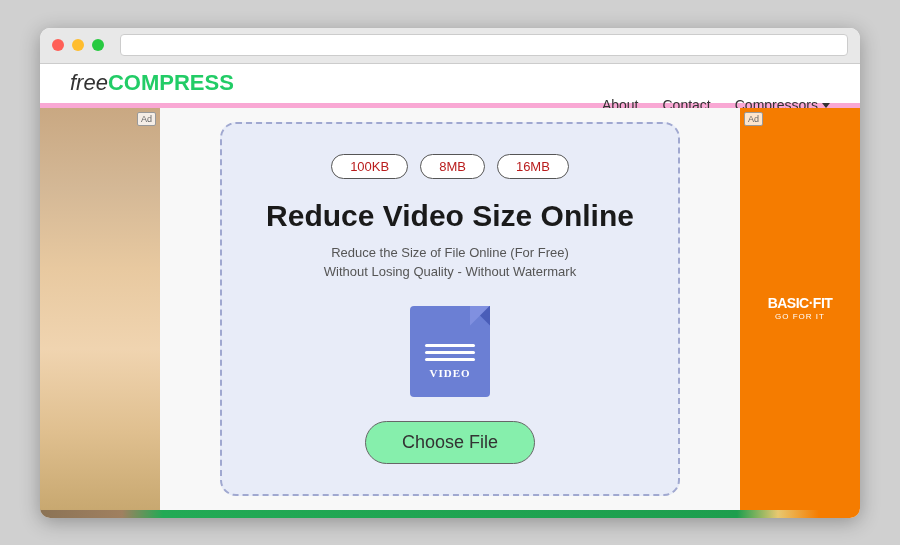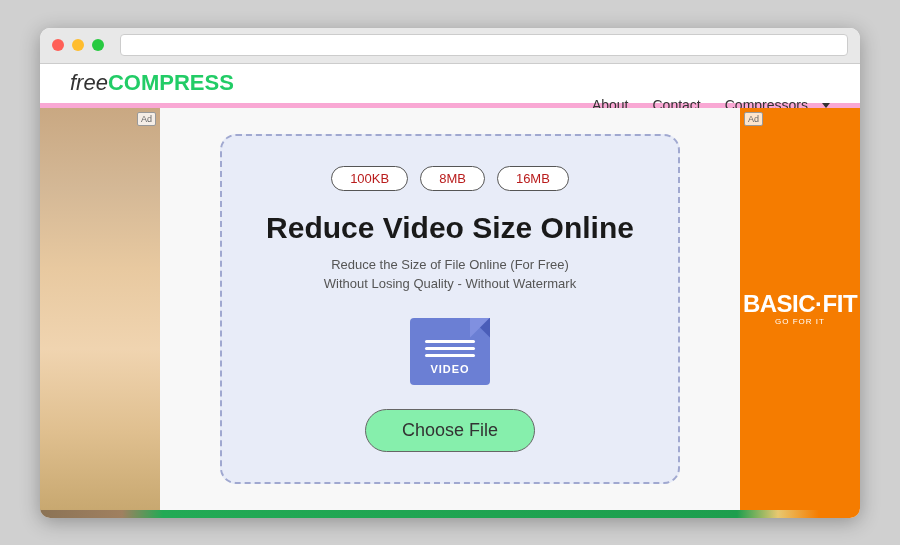--- a/index.html
+++ b/index.html
@@ -90,21 +90,21 @@
       color: #333;
       font-size: 14px;
       cursor: pointer;
       text-decoration: none;
       margin-top: 44px;
     }
 
     .nav-link-compressors {
       display: flex;
       align-items: center;
-      gap: 14px;
+      gap: 4px;
       cursor: pointer;
       text-align: right;
     }
 
     .chevron-down {
       display: inline-block;
       width: 0;
       height: 0;
       border-left: 4px solid transparent;
       border-right: 4px solid transparent;
@@ -211,29 +211,30 @@
       line-height: 1.5;
       margin-bottom: 24px;
     }
 
     .video-icon-container {
       margin-bottom: 24px;
     }
 
     .video-file-icon {
       width: 80px;
-      height: 67px;
+      height: 91px;
       background: #6b7fd4;
       border-radius: 4px;
       position: relative;
       display: flex;
       flex-direction: column;
       align-items: center;
       justify-content: flex-end;
-      padding-bottom: 10px;
+      padding-bottom: 18px;
+      font-family: Liberation Serif, serif;
     }
 
     .video-file-icon::before {
       content: '';
       position: absolute;
       top: 0;
       right: 0;
       width: 20px;
       height: 20px;
       background: #4a5db8;
@@ -316,21 +317,21 @@
       color: white;
       font-size: 20px;
       font-weight: 900;
       text-align: center;
       line-height: 1.1;
       letter-spacing: -0.5px;
     }
 
     .basic-fit-logo .basic {
       display: block;
-      font-size: 24px;
+      font-size: 14px;
     }
 
     .basic-fit-tagline {
       color: white;
       font-size: 8px;
       text-align: center;
       letter-spacing: 1px;
       margin-top: 0;
     }
 

